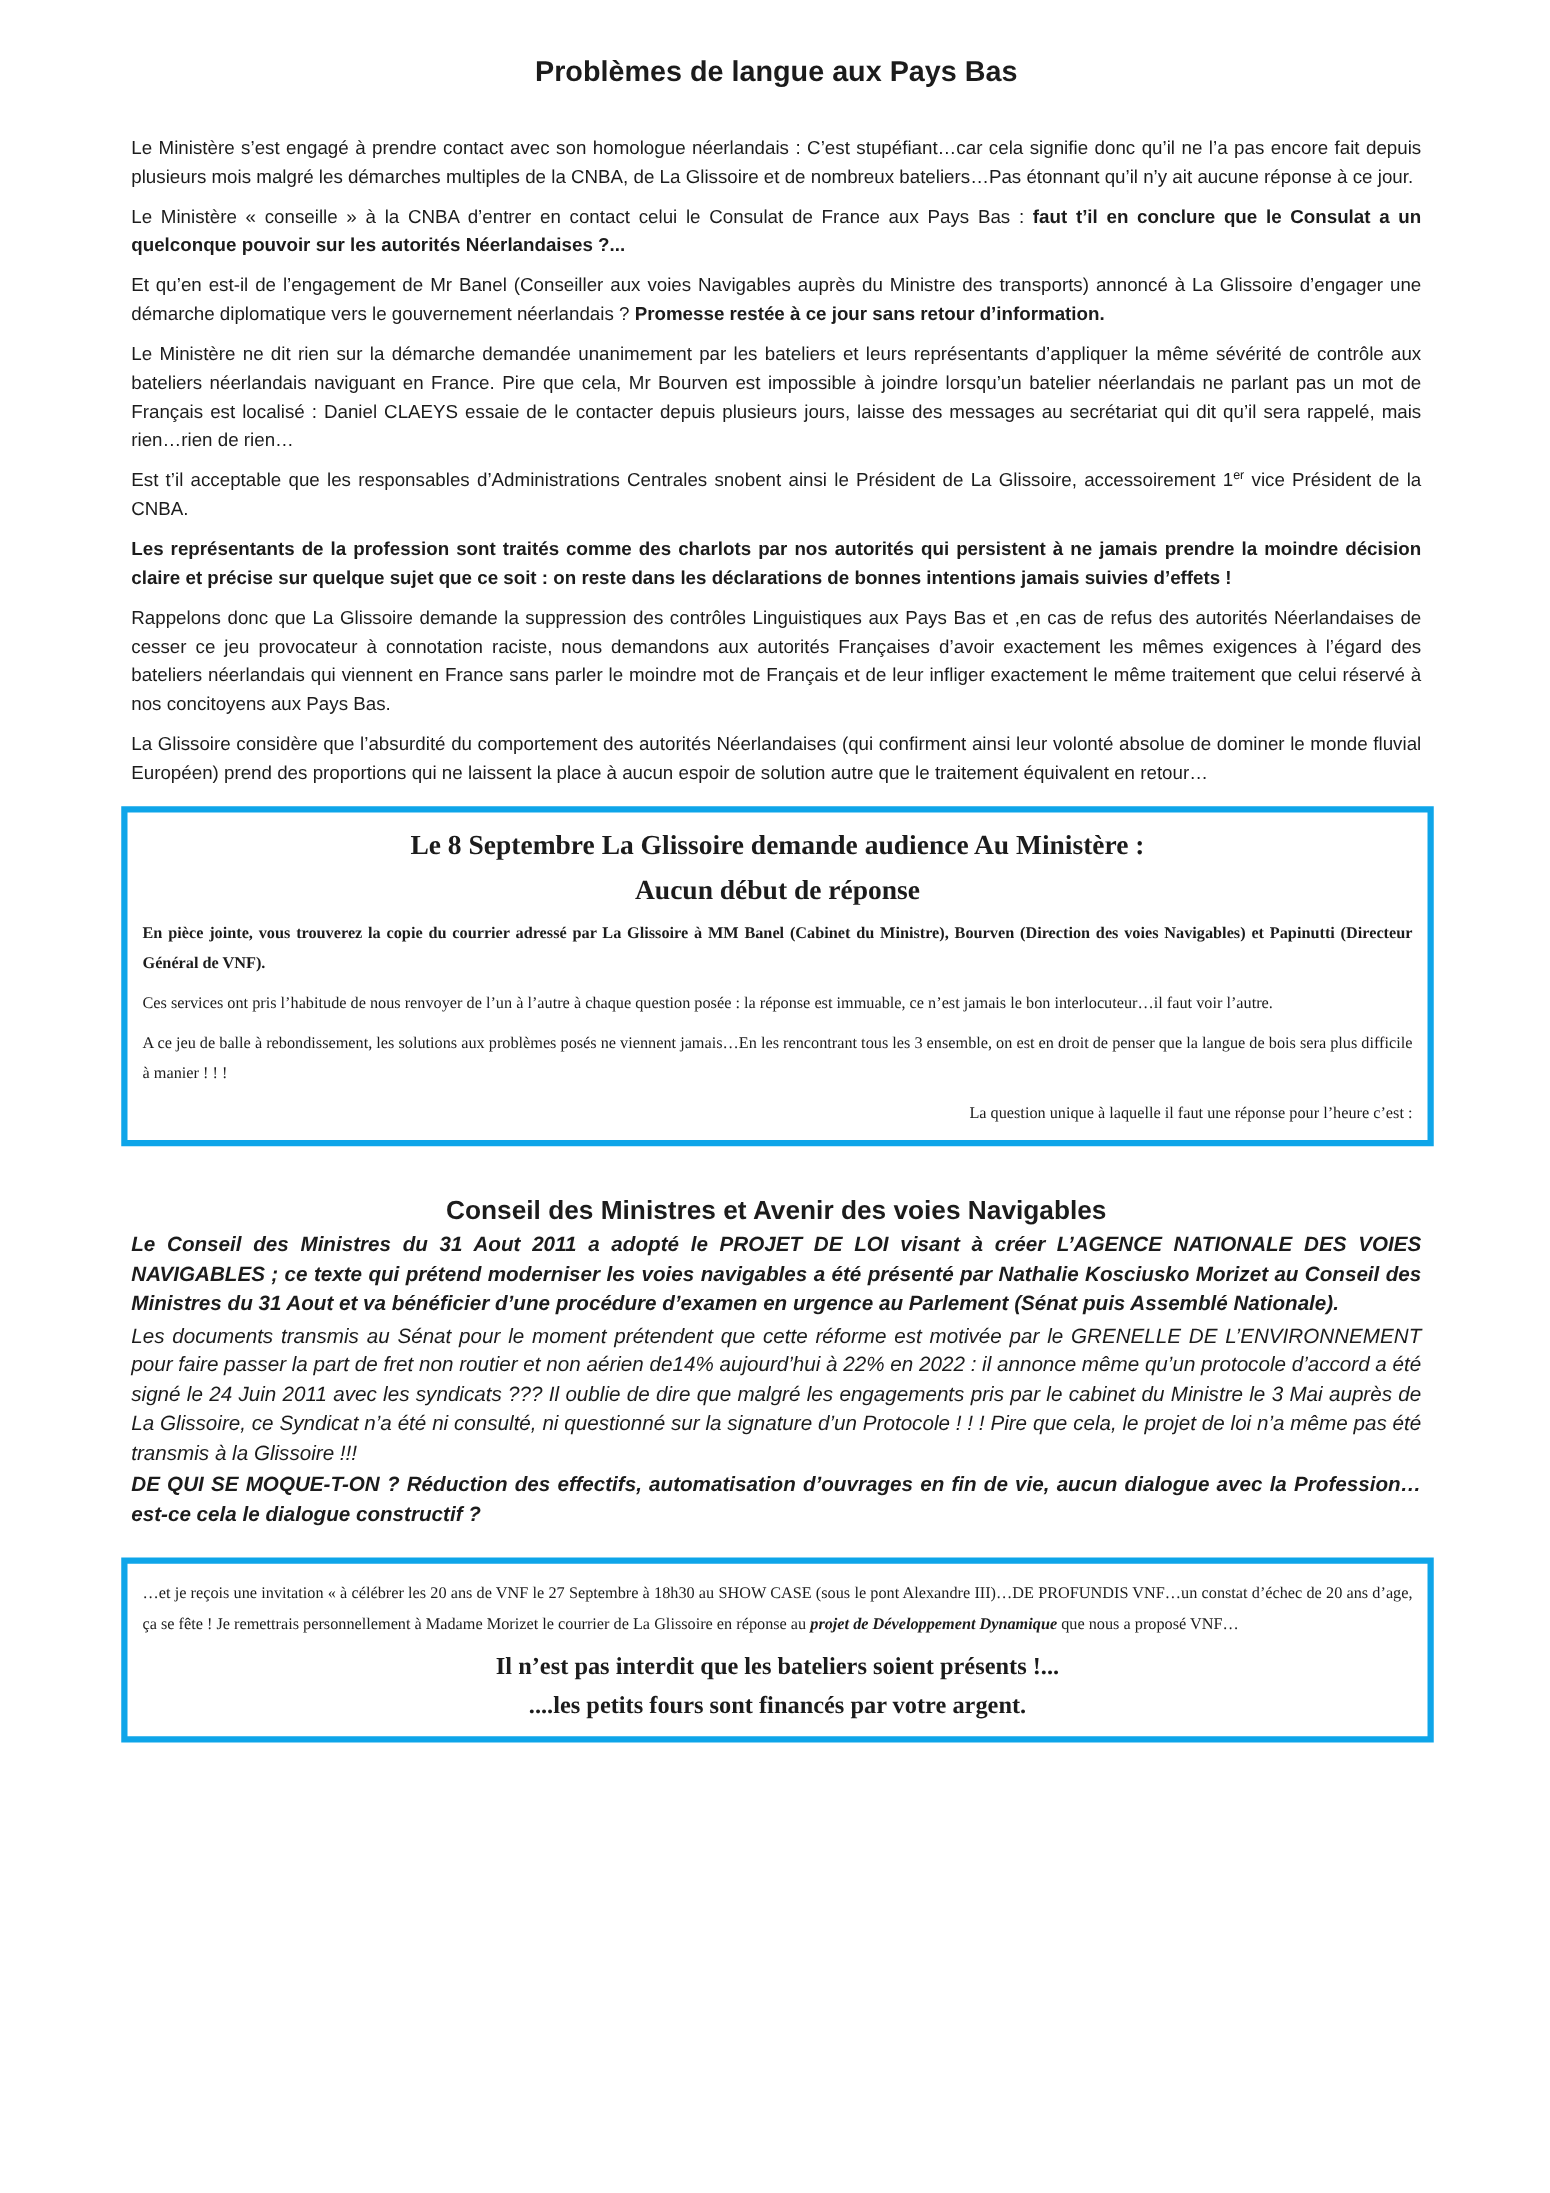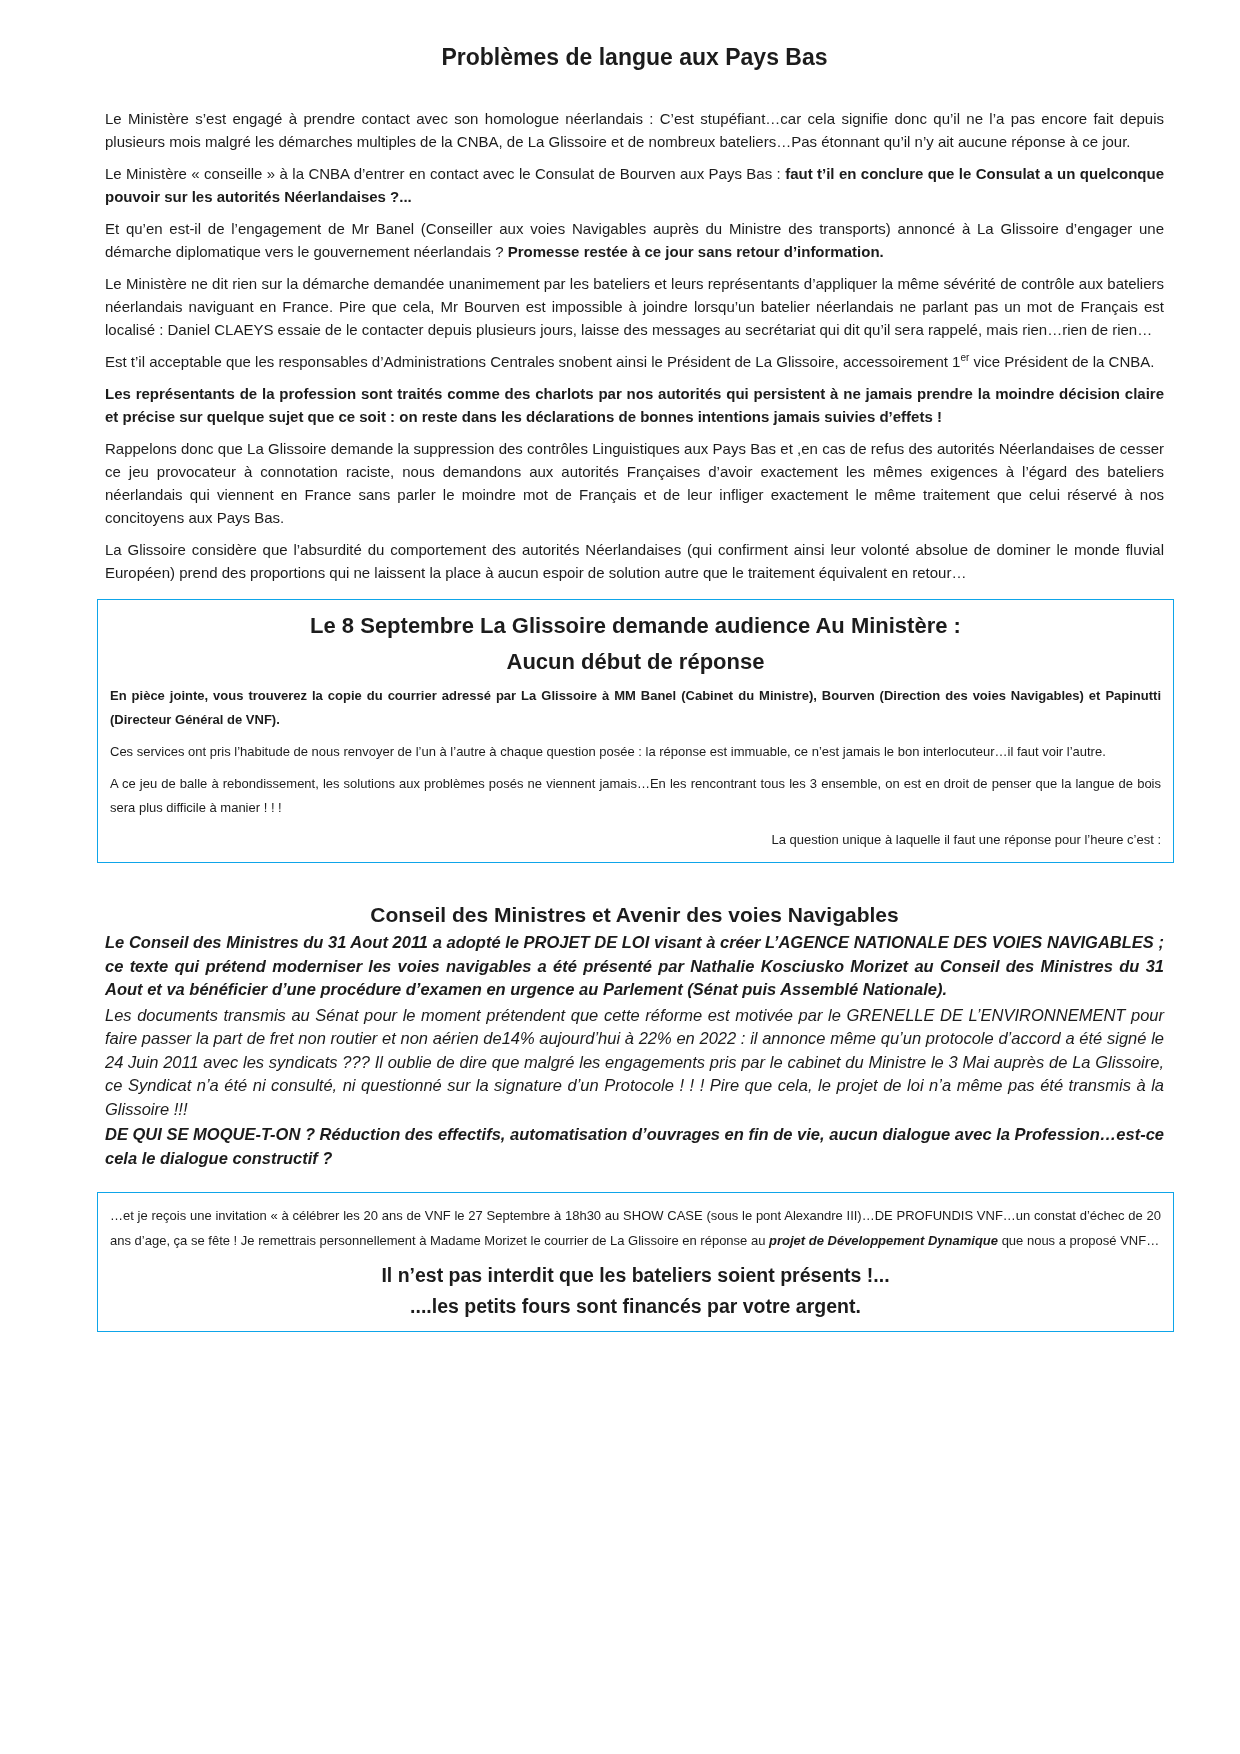--- a/index.html
+++ b/index.html
@@ -2,21 +2,21 @@
 <html lang="fr"><head>
 <meta charset="utf-8">
 <style>
   html, body { margin:0; padding:0; background:#ffffff; }
   .page {
     position:relative;
     width:1240px;
     height:1504px;
     background:#ffffff;
     box-sizing:border-box;
-    padding:44px 76px 0 105px;
+    padding:44px 103px 0 105px;
     font-family:"Liberation Sans", "DejaVu Sans", sans-serif;
     color:#1c1c1c;
     overflow:hidden;
   }
   .doc-title {
     font-size:23px;
     font-weight:bold;
     text-align:center;
     margin:0 0 36px 0;
   }
@@ -24,23 +24,24 @@
     font-size:15px;
     line-height:23px;
     text-align:justify;
     margin:0 0 9px 0;
   }
   .b  { font-weight:bold; }
   .bi { font-weight:bold; font-style:italic; }
   sup { font-size:10px; line-height:0; }
 
   .framed-box {
-    border:1px solid #0ea5e9;
+    border:5px solid #0ea5e9;
     margin:15px -10px 0 -8px;
     padding:6px 12px 10px 12px;
+    font-family:Liberation Serif, serif;
   }
   .box-heading {
     font-size:22px;
     font-weight:bold;
     text-align:center;
     line-height:36px;
     margin:2px 0 4px 0;
   }
   .framed-box p.boxtext {
     font-size:13px;
@@ -78,21 +79,21 @@
 </head>
 <body>
 
 <div class="page">
 
   <h1 class="doc-title">Problèmes de langue aux Pays Bas</h1>
 
 
   <p class="body"><span>Le Ministère s’est engagé à prendre contact avec son homologue néerlandais : C’est stupéfiant…car cela signifie donc qu’il ne l’a pas encore fait depuis plusieurs mois malgré les démarches multiples de la CNBA, de La Glissoire et de nombreux bateliers…Pas étonnant qu’il n’y ait aucune réponse à ce jour.</span></p>
 
-  <p class="body"><span>Le Ministère « conseille » à la CNBA d’entrer en contact avec le Consulat de Bourven aux Pays Bas : </span><span class="b">faut t’il en conclure que le Consulat a un quelconque pouvoir sur les autorités Néerlandaises ?...</span></p>
+  <p class="body"><span>Le Ministère « conseille » à la CNBA d’entrer en contact celui le Consulat de France aux Pays Bas : </span><span class="b">faut t’il en conclure que le Consulat a un quelconque pouvoir sur les autorités Néerlandaises ?...</span></p>
 
   <p class="body"><span>Et qu’en est-il de l’engagement de Mr Banel (Conseiller aux voies Navigables auprès du Ministre des transports) annoncé à La Glissoire d’engager une démarche diplomatique vers le gouvernement néerlandais ? </span><span class="b">Promesse restée à ce jour sans retour d’information.</span></p>
 
   <p class="body"><span>Le Ministère ne dit rien sur la démarche demandée unanimement par les bateliers et leurs représentants d’appliquer la même sévérité de contrôle aux bateliers néerlandais naviguant en France. Pire que cela, Mr Bourven est impossible à joindre lorsqu’un batelier néerlandais ne parlant pas un mot de Français est localisé : Daniel CLAEYS essaie de le contacter depuis plusieurs jours, laisse des messages au secrétariat qui dit qu’il sera rappelé, mais rien…rien de rien…</span></p>
 
   <p class="body"><span>Est t’il acceptable que les responsables d’Administrations Centrales snobent ainsi le Président de La Glissoire, accessoirement 1</span><sup>er</sup><span> vice Président de la CNBA.</span></p>
 
   <p class="body"><span class="b">Les représentants de la profession sont traités comme des charlots par nos autorités qui persistent à ne jamais prendre la moindre décision claire et précise sur quelque sujet que ce soit : on reste dans les déclarations de bonnes intentions jamais suivies d’effets !</span></p>
 
   <p class="body"><span>Rappelons donc que La Glissoire demande la suppression des contrôles Linguistiques aux Pays Bas et ,en cas de refus des autorités Néerlandaises de cesser ce jeu provocateur à connotation raciste, nous demandons aux autorités Françaises d’avoir exactement les mêmes exigences à l’égard des bateliers néerlandais qui viennent en France sans parler le moindre mot de Français et de leur infliger exactement le même traitement que celui réservé à nos concitoyens aux Pays Bas.</span></p>

